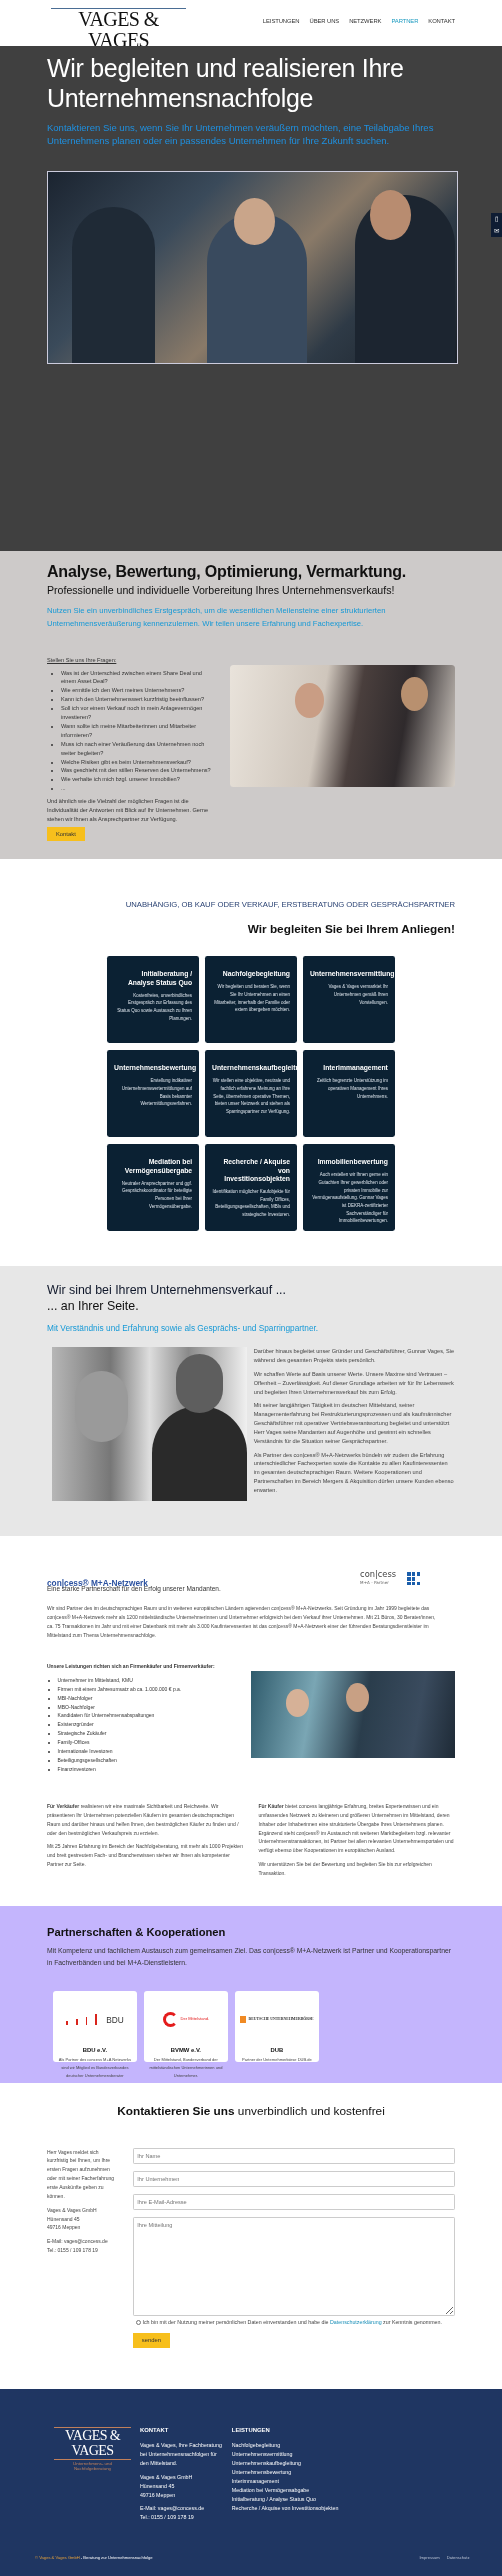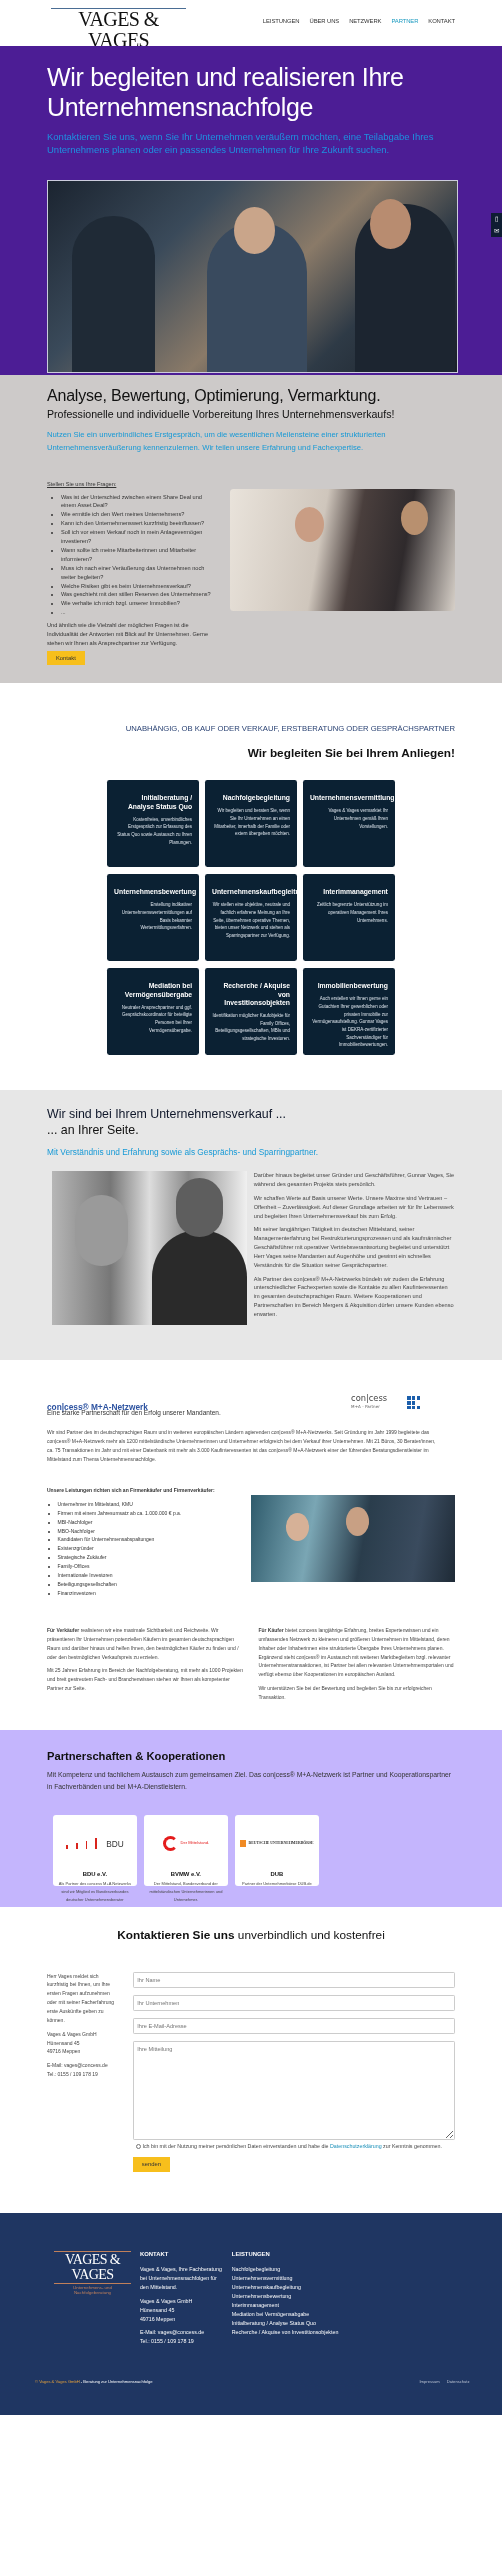--- a/index.html
+++ b/index.html
@@ -8,35 +8,35 @@
 
 .hdr{height:46px;background:#fff;position:relative}
 .logo{position:absolute;left:50px;top:8.3px;width:137px}
 .logo .bar{height:1.2px;background:#4a6d94;margin:0 1.2px}
 .logo .big{font-family:"Liberation Serif",serif;font-size:20px;line-height:21px;color:#111;letter-spacing:-0.6px;text-align:center}
 .logo .sub{font-family:"DejaVu Sans",sans-serif;font-size:6.8px;color:#2f5d8a;text-align:center;margin-top:1.2px;letter-spacing:-0.2px}
 .nav{position:absolute;right:47px;top:17.7px;display:flex;gap:10px}
 .nav a{font-size:5.9px;color:#333;text-decoration:none;letter-spacing:-0.1px}
 .nav a.active{color:#1a9ac0}
 
-.hero{background:#4c1d95;height:329px;padding-top:10px;position:relative}
+.hero{background:#404040;height:505px;padding-top:1px;position:relative}
 .hero h1{font-size:25px;font-weight:400;color:#fff;line-height:29.5px;margin-top:7px;letter-spacing:-0.3px}
 .hero h2{font-size:14.8px;font-weight:400;color:#fff;margin-top:8.9px}
 .hero .lead{font-size:9.5px;color:#1e90e0;line-height:13px;margin-top:8.3px;width:390px}
 .hero-img{margin-top:23.6px;width:411px;height:193px;border:0.6px solid #ccd;background:linear-gradient(135deg,#1b2430 0%,#3a4a5a 30%,#8a7a68 55%,#2e3a46 75%,#1a2028 100%);position:relative;overflow:hidden}
 .hero-img .p1{position:absolute;left:23.6px;top:35px;width:83px;height:165px;border-radius:41px 41px 0 0;background:#1f2a36}
 .hero-img .p2{position:absolute;left:159px;top:41px;width:100px;height:159px;border-radius:50px 50px 0 0;background:#394a5e}
 .hero-img .p2h{position:absolute;left:186px;top:26.6px;width:41px;height:47px;border-radius:50%;background:#c9a58a}
 .hero-img .p3{position:absolute;left:307px;top:23.6px;width:100px;height:177px;border-radius:50px 50px 0 0;background:#1c2530}
 .hero-img .p3h{position:absolute;left:322px;top:17.7px;width:41px;height:50px;border-radius:50%;background:#b88c70}
 .side-icons{position:absolute;right:0;top:167px;width:10.6px;background:#0e1c33}
 .side-icons span{display:block;color:#fff;font-size:6.5px;text-align:center;height:11.8px;line-height:11.8px}
 
 .analyse{background:#cdcac9;padding:11.8px 0 17.7px}
-.analyse h2{font-size:16px;font-weight:400;color:#111;letter-spacing:-0.2px}
+.analyse h2{font-size:16px;font-weight:700;color:#111;letter-spacing:-0.2px}
 .analyse h3{font-size:10.6px;font-weight:400;color:#111;margin-top:3px}
 .analyse .blue{font-size:7.7px;color:#1699d6;line-height:13px;margin-top:8.3px}
 .analyse .cols{display:flex;gap:11.8px;margin-top:26px}
 .analyse .left{width:171px;font-size:5.6px;color:#333;line-height:8.9px;padding-left:0}
 .analyse .left .q{text-decoration:underline;margin-bottom:3.5px}
 .analyse .left ul{padding-left:14px;margin-bottom:3.5px}
 .analyse .left p{margin-bottom:3.5px}
 .btn-yellow{display:inline-block;background:#f7bf1c;color:#333;font-size:5.9px;padding:4.1px 8.9px;border:none}
 .analyse .right{flex:1;height:122px;border-radius:3.5px;background:linear-gradient(100deg,#e9e3db 0%,#cfc6bc 40%,#4a3f3d 55%,#2f2a2c 75%,#d7d0c8 100%);margin-top:8.9px;position:relative;overflow:hidden}
 .analyse .right .head1{position:absolute;left:65px;top:17.7px;width:29.5px;height:35px;border-radius:50%;background:#c99d84}
@@ -58,21 +58,21 @@
 .about .photo{width:195px;height:154px;margin-left:4.7px;background:linear-gradient(90deg,#b6b6b6 0%,#777 30%,#ddd 50%,#8a8a8a 70%,#f0f0f0 100%);position:relative;overflow:hidden}
 .about .photo .h1{position:absolute;left:23.6px;top:23.6px;width:53px;height:71px;border-radius:26.6px;background:#9a9a9a}
 .about .photo .h2{position:absolute;left:124px;top:7px;width:47px;height:59px;border-radius:23.6px;background:#5e5e5e}
 .about .photo .b2{position:absolute;left:100px;top:59px;width:95px;height:95px;border-radius:47px 47px 0 0;background:#2a2a2a}
 .about .txt{flex:1;font-size:5.6px;line-height:8.9px;color:#444}
 .about .txt p{margin-bottom:4.7px}
 
 .network{padding:21px 0 23.6px}
 .network .head{display:flex;justify-content:space-between;align-items:flex-start}
 .network h2{font-size:8.3px;color:#2c52a0;font-weight:700;margin-top:21px}
-.network .con-logo{margin-right:35px;margin-top:13px;display:flex;align-items:center;gap:20px}
+.network .con-logo{margin-right:35px;margin-top:13px;display:flex;align-items:center;gap:11px}
 .con-logo .t{font-family:"DejaVu Sans",sans-serif;color:#444;font-size:8.3px;line-height:8.3px}
 .con-logo .t small{display:block;font-size:4.1px;color:#666}
 .con-logo .sq{display:grid;grid-template-columns:repeat(3,3.5px);gap:1.2px}
 .con-logo .sq i{width:3.5px;height:3.5px;background:#1b5eab;display:block}
 .network .tagline{font-size:6.5px;color:#333;margin-top:-3px}
 .network .intro{font-size:5px;line-height:8.9px;color:#444;margin-top:11.8px;width:396px}
 .network .row2{display:flex;gap:8.9px;margin-top:22.4px}
 .network .lst{width:195px;font-size:5px;color:#333;line-height:8.9px}
 .network .lst .lh{font-weight:700;margin-bottom:4.7px}
 .network .lst ul{padding-left:10.6px}

